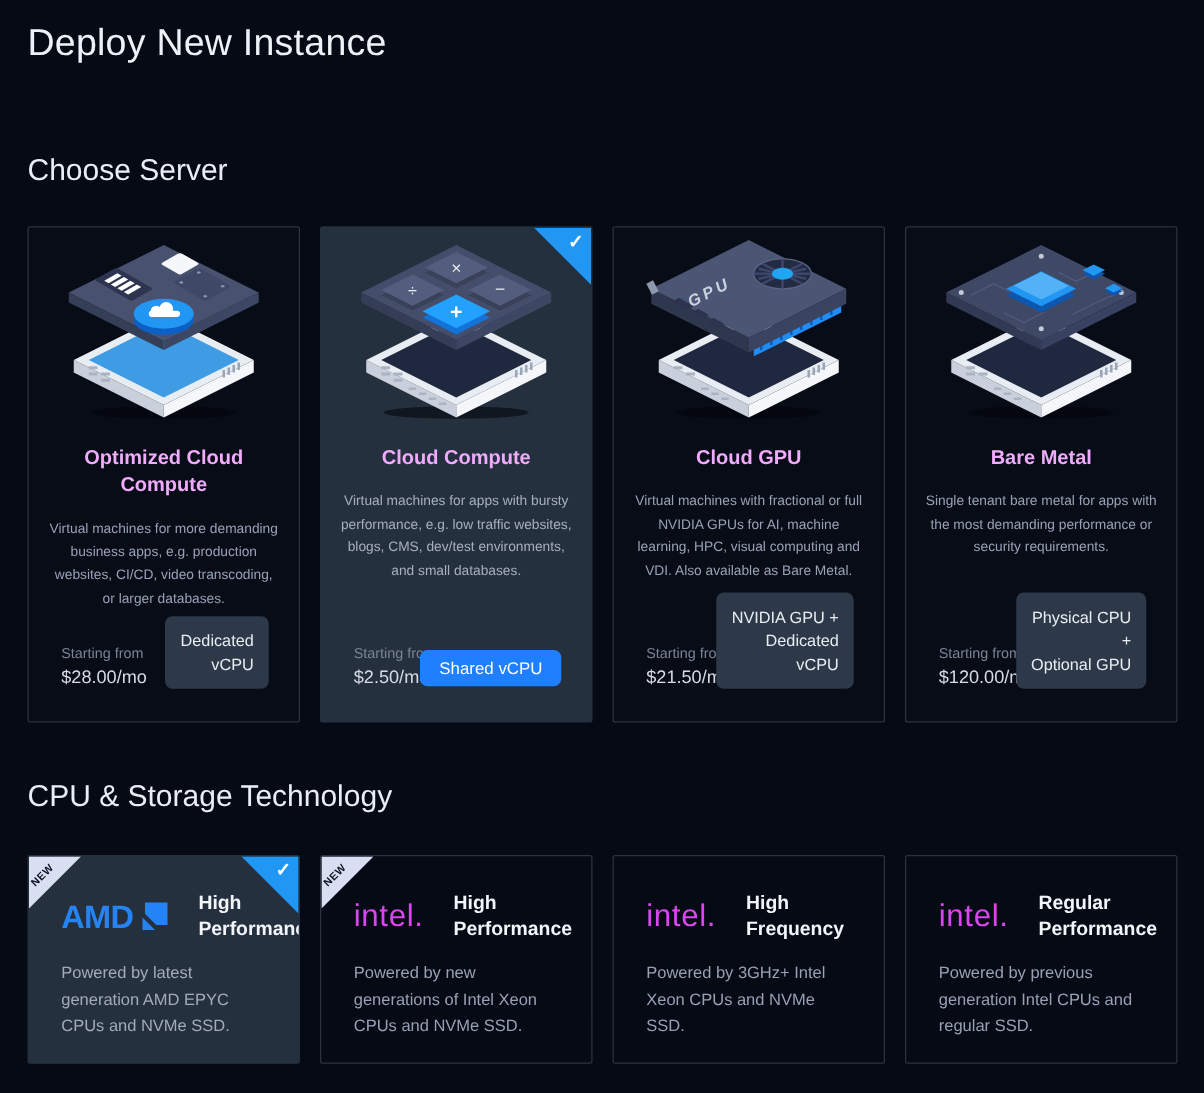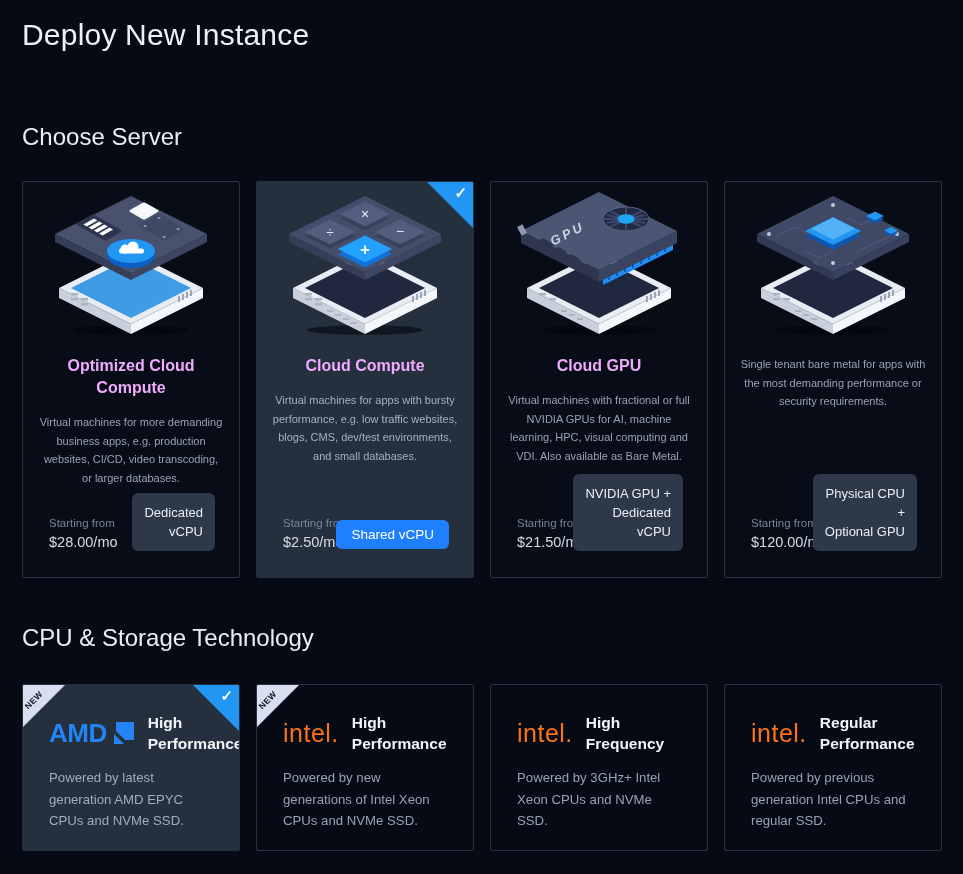--- a/index.html
+++ b/index.html
@@ -49,27 +49,27 @@
   }
   .corner-check .tick{position:absolute;top:2px;right:6px;color:#fff;font-size:15px;font-weight:700}
 
   
   .cpu-card{
     position:relative;height:167px;box-sizing:border-box;cursor:pointer;overflow:hidden;
     background:transparent;border:1px solid #2b3341;border-radius:2px;
     padding:27px 24px 0 26px;text-align:left;
   }
   .cpu-card.selected{background:#25303e;border-color:#25303e}
-  .cpu-head{display:flex;align-items:center;gap:13px}
+  .cpu-head{display:flex;align-items:center;gap:24px}
   .cpu-title{color:#f2f5fa;font-size:15.5px;font-weight:700;line-height:21px;max-width:102px}
   .cpu-desc{color:#98a1b3;font-size:13.2px;line-height:21.5px;margin-top:13px;max-width:162px}
   .selected .cpu-desc{color:#a2abbc}
   .amd-logo{display:flex;align-items:center;flex:0 0 auto}
   .amd-word{color:#2483f5;font-size:26px;font-weight:700;letter-spacing:-.5px;line-height:28px}
-  .intel-logo{color:#f97316;font-size:25px;font-weight:500;letter-spacing:.5px;line-height:28px;flex:0 0 auto}
+  .intel-logo{color:#d946ef;font-size:25px;font-weight:500;letter-spacing:.5px;line-height:28px;flex:0 0 auto}
   .new-ribbon{
     position:absolute;top:0;left:0;width:42px;height:42px;z-index:3;
     background:#d8dff0;-webkit-clip-path:polygon(0 0,100% 0,0 100%);clip-path:polygon(0 0,100% 0,0 100%);
   }
   .new-ribbon span{
     position:absolute;top:10px;left:0px;transform:rotate(-45deg);
     font-size:8.5px;font-weight:700;color:#0c1424;letter-spacing:.5px;
   }
 </style>
 </head>
@@ -297,20 +297,21 @@
           <circle cx="26" cy="42" r="2"></circle>
       </g>
       <polygon points="62,44 90,58 118,44 90,30" fill="#0d57b0"></polygon>
       <polygon points="62,39 90,53 118,39 90,25" fill="#2196f3"></polygon>
       <polygon points="68,36.5 90,47.5 112,36.5 90,25.5" fill="#53b1f7"></polygon>
       <polygon points="123,27 132,31.5 141,27 132,22.5" fill="#0d57b0"></polygon>
       <polygon points="123,24 132,28.5 141,24 132,19.5" fill="#2196f3"></polygon>
       <polygon points="141,41 148,44.5 155,41 148,37.5" fill="#0d57b0"></polygon>
       <polygon points="141,38.5 148,42 155,38.5 148,35" fill="#2196f3"></polygon>
     </svg>
+    <div class="card-title">Bare Metal</div>
     <div class="card-desc">Single tenant bare metal for apps with the most demanding performance or security requirements.</div>
     <div class="card-footer">
       <div>
         <div class="starting-label">Starting from</div>
         <div class="price">$120.00/mo</div>
       </div>
       <div class="badge-dark">Physical CPU
 +
 Optional GPU</div>
     </div>

